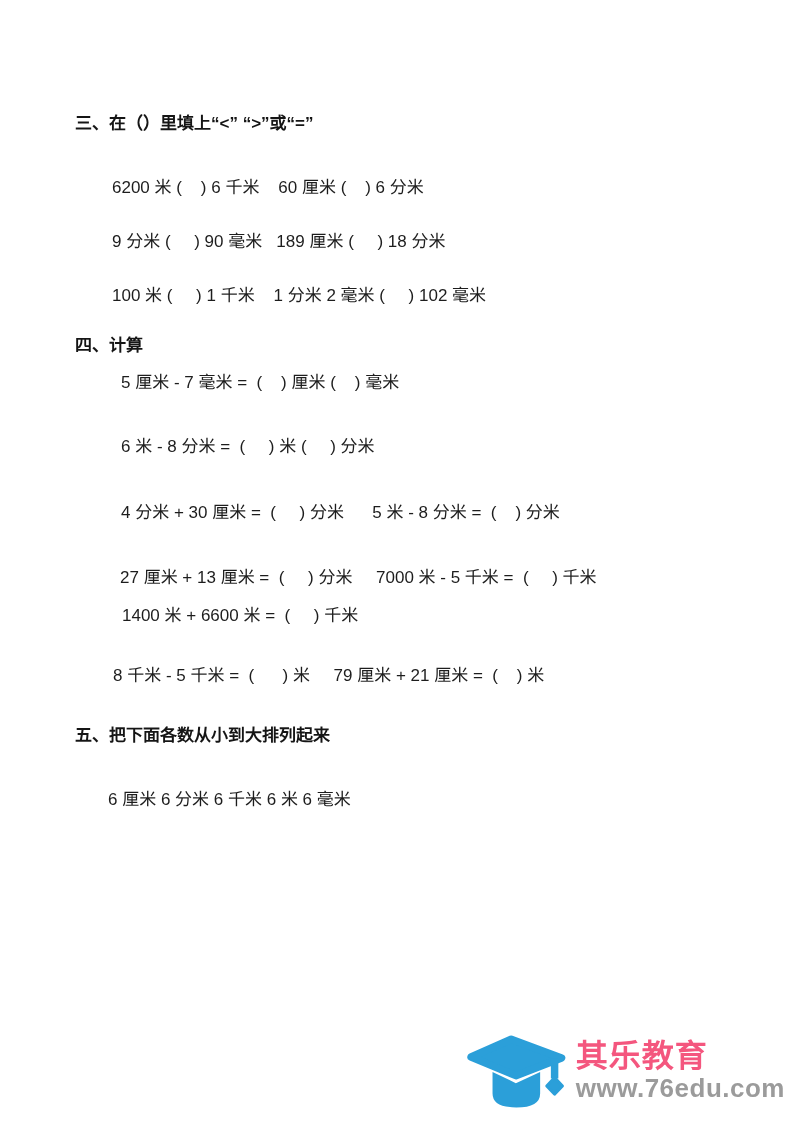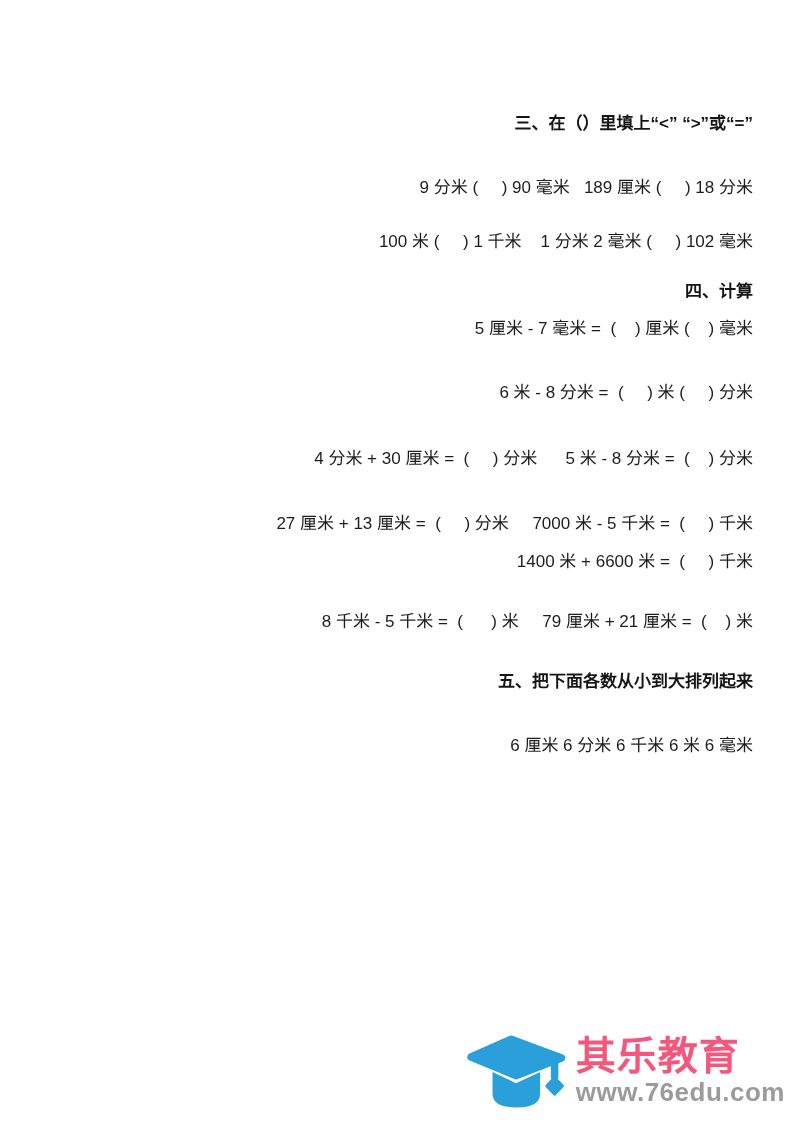--- a/index.html
+++ b/index.html
@@ -17,21 +17,20 @@
     background:#ffffff;
     overflow:hidden;
     font-family:"Liberation Sans","DejaVu Sans",sans-serif;
     color:var(--ink);
   }
   .content{
     padding-top:113px;
     padding-left:75px;
     padding-right:40px;
     font-size:17px;
-    text-align:right;
   }
   .heading{
     font-size:17px;
     font-weight:bold;
     color:#151515;
     line-height:21px;
   }
   .line{
     white-space:pre-wrap;
     line-height:21px;
@@ -40,21 +39,21 @@
   
   .sec3 .line:nth-child(1){margin-top:43px;margin-left:37px;}
   .sec3 .line:nth-child(2){margin-top:33px;margin-left:37px;}
   .sec3 .line:nth-child(3){margin-top:33px;margin-left:37px;}
   .sec3 .line:nth-child(4){margin-top:32px;margin-left:27px;}
   
   .sec4 .heading{margin-top:29px;}
   .sec4 .line:nth-child(1){margin-top:16px;margin-left:46px;}
   .sec4 .line:nth-child(2){margin-top:43px;margin-left:46px;}
   .sec4 .line:nth-child(3){margin-top:45px;margin-left:46px;}
-  .sec4 .line:nth-child(4){margin-top:44px;margin-left:35px;}
+  .sec4 .line:nth-child(4){margin-top:44px;margin-left:45px;}
   .sec4 .line:nth-child(5){margin-top:17px;margin-left:47px;}
   .sec4 .line:nth-child(6){margin-top:39px;margin-left:38px;}
   .sec4 .line:nth-child(7){margin-top:32px;margin-left:22px;}
   
   .sec5 .heading{margin-top:39px;}
   .sec5 .line:nth-child(1){margin-top:43px;margin-left:33px;}
 
   
   .logo{
     position:absolute;
@@ -64,21 +63,21 @@
     align-items:center;
     gap:6px;
   }
   .cap-icon{display:block;}
   .logo-text{
     display:flex;
     flex-direction:column;
     align-items:flex-start;
   }
   .brand-name{
-    font-size:40px;
+    font-size:32px;
     font-weight:bold;
     line-height:1.0;
     letter-spacing:1px;
     color:var(--brand-pink);
     white-space:nowrap;
   }
   .website{
     font-size:26px;
     font-weight:bold;
     letter-spacing:0.5px;
@@ -90,20 +89,21 @@
 </style>
 </head>
 <body>
 
 <div class="page">
   <div class="content">
 
     <section class="sec3">
       <h2 class="heading">三、在（）里填上“&lt;” “&gt;”或“=”</h2>
       <div class="lines">
+        <div class="line">6200 米 (    ) 6 千米    60 厘米 (    ) 6 分米</div>
         <div class="line">9 分米 (     ) 90 毫米   189 厘米 (     ) 18 分米</div>
         <div class="line">100 米 (     ) 1 千米    1 分米 2 毫米 (     ) 102 毫米</div>
       </div>
     </section>
 
     <section class="sec4">
       <h2 class="heading">四、计算</h2>
       <div class="lines">
         <div class="line">5 厘米 - 7 毫米 =  (    ) 厘米 (    ) 毫米</div>
         <div class="line">6 米 - 8 分米 =  (     ) 米 (     ) 分米</div>

